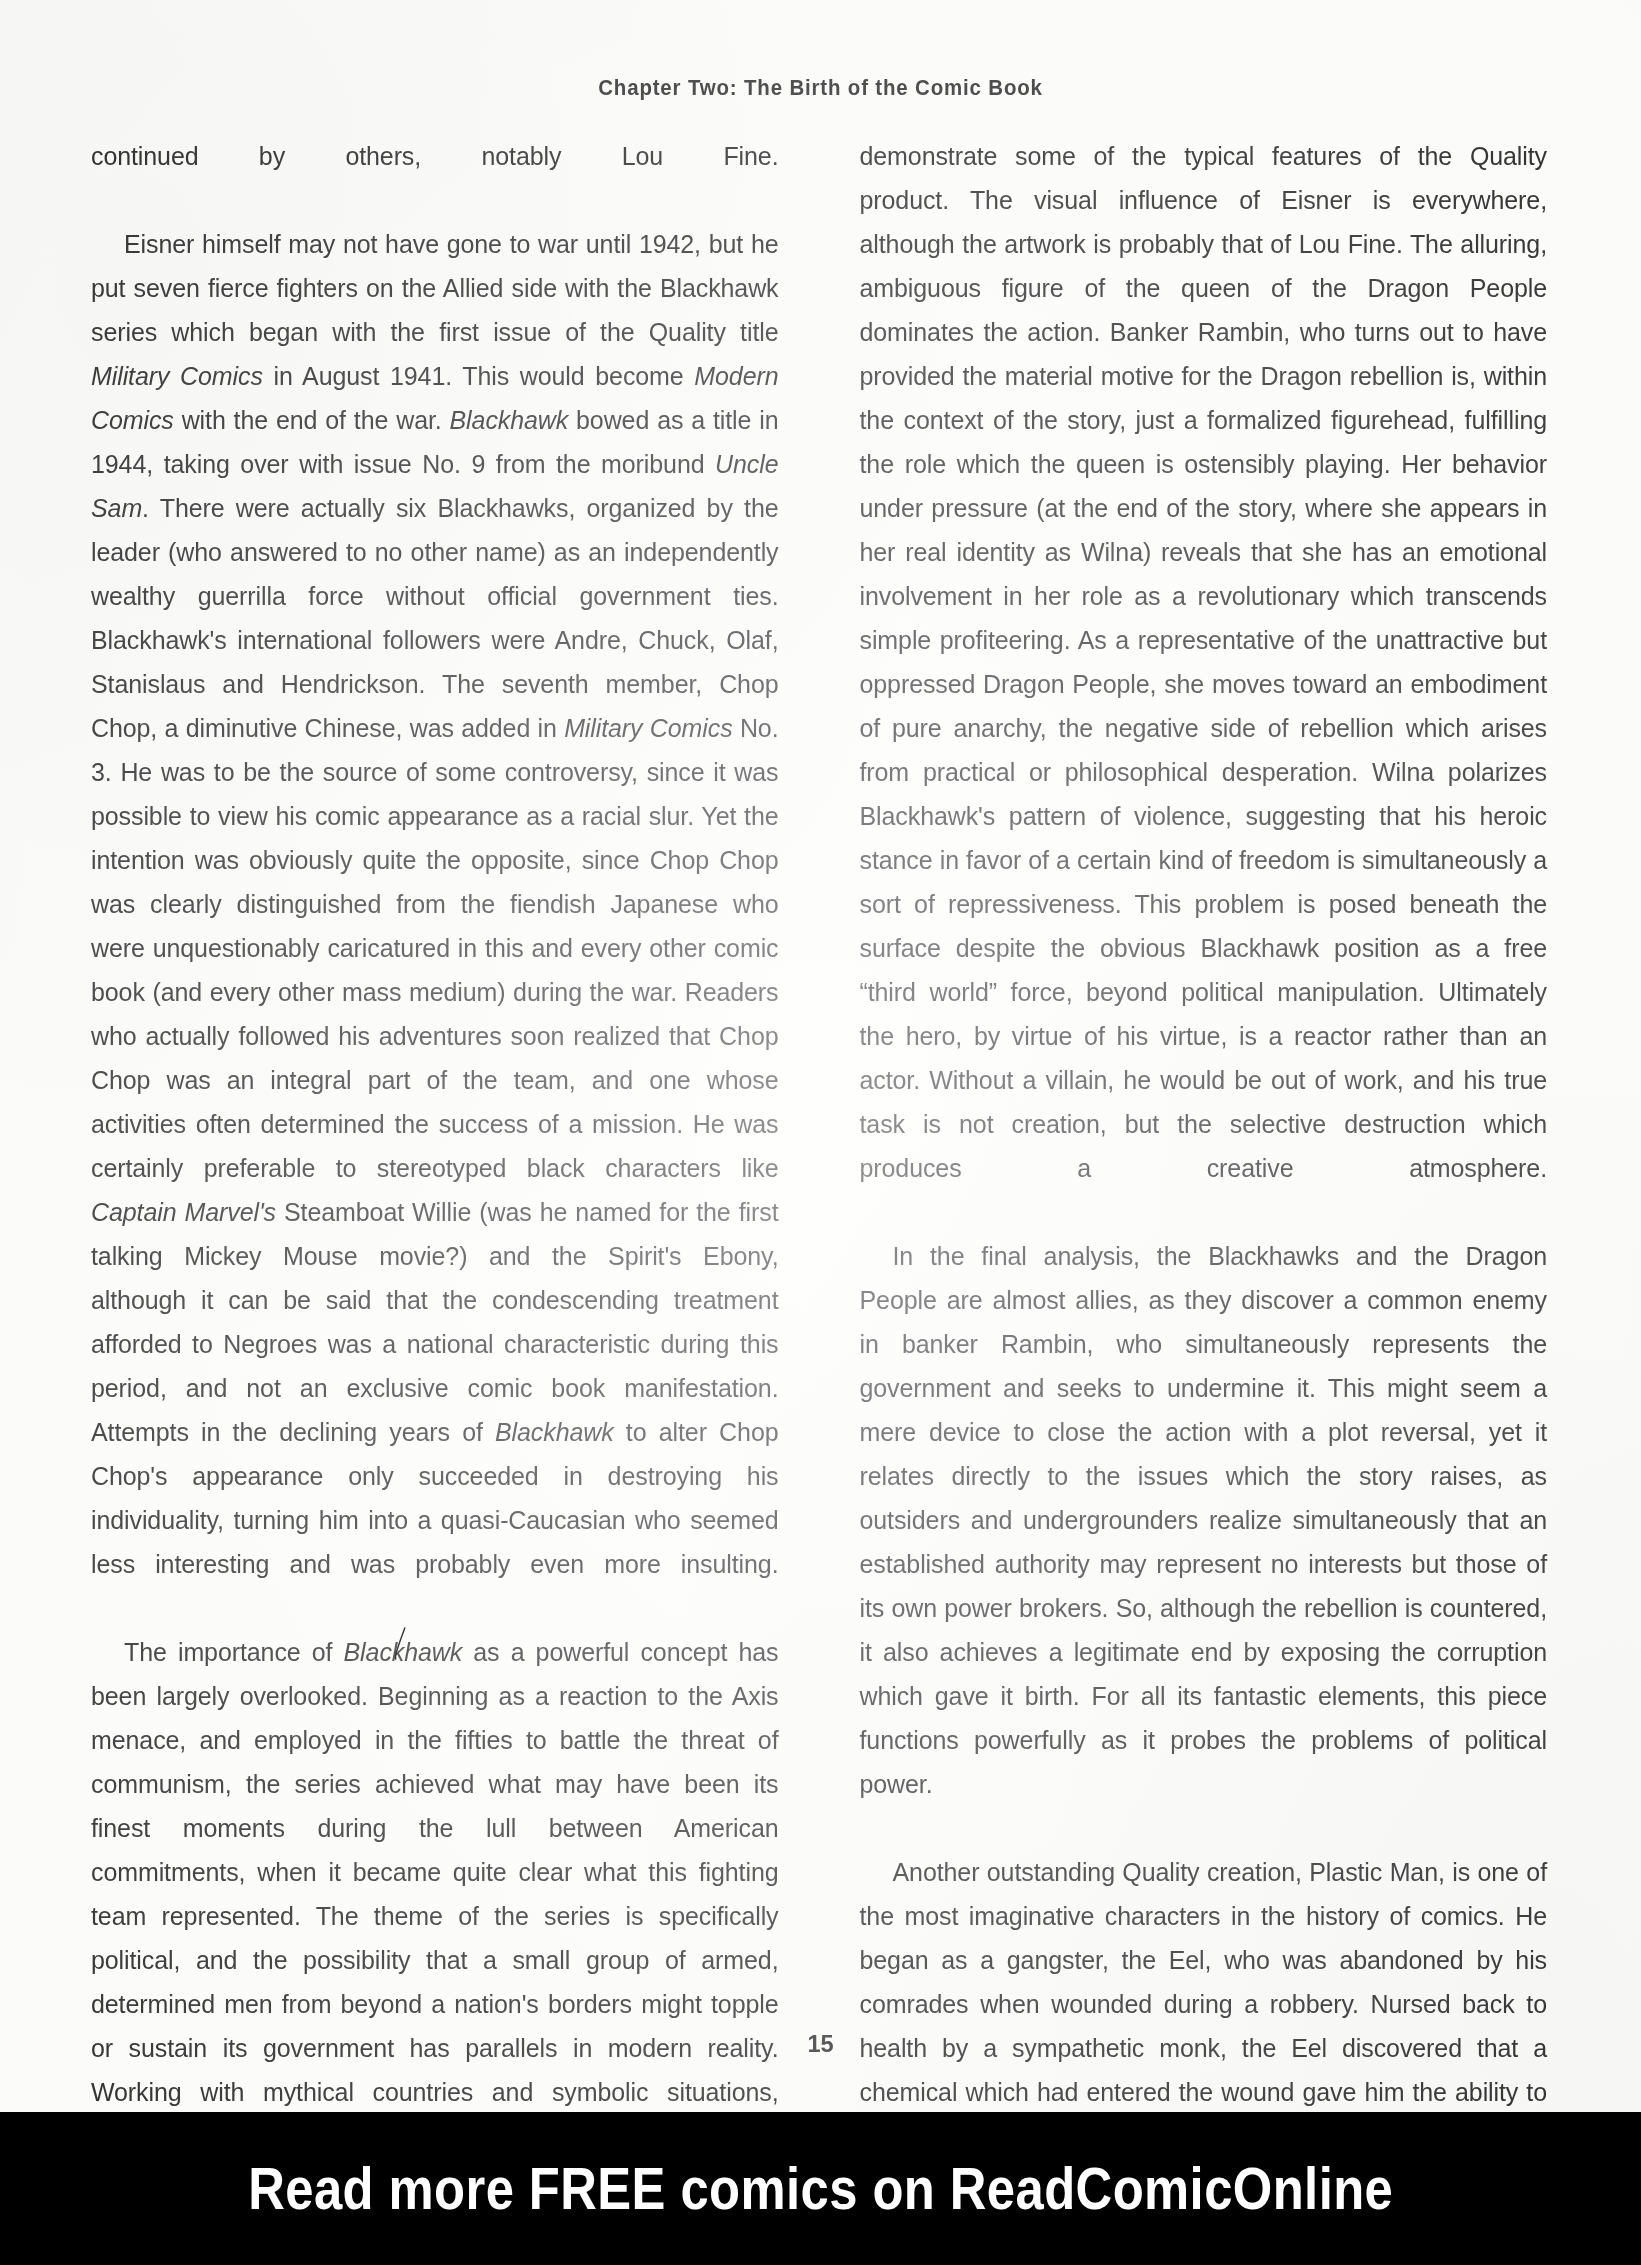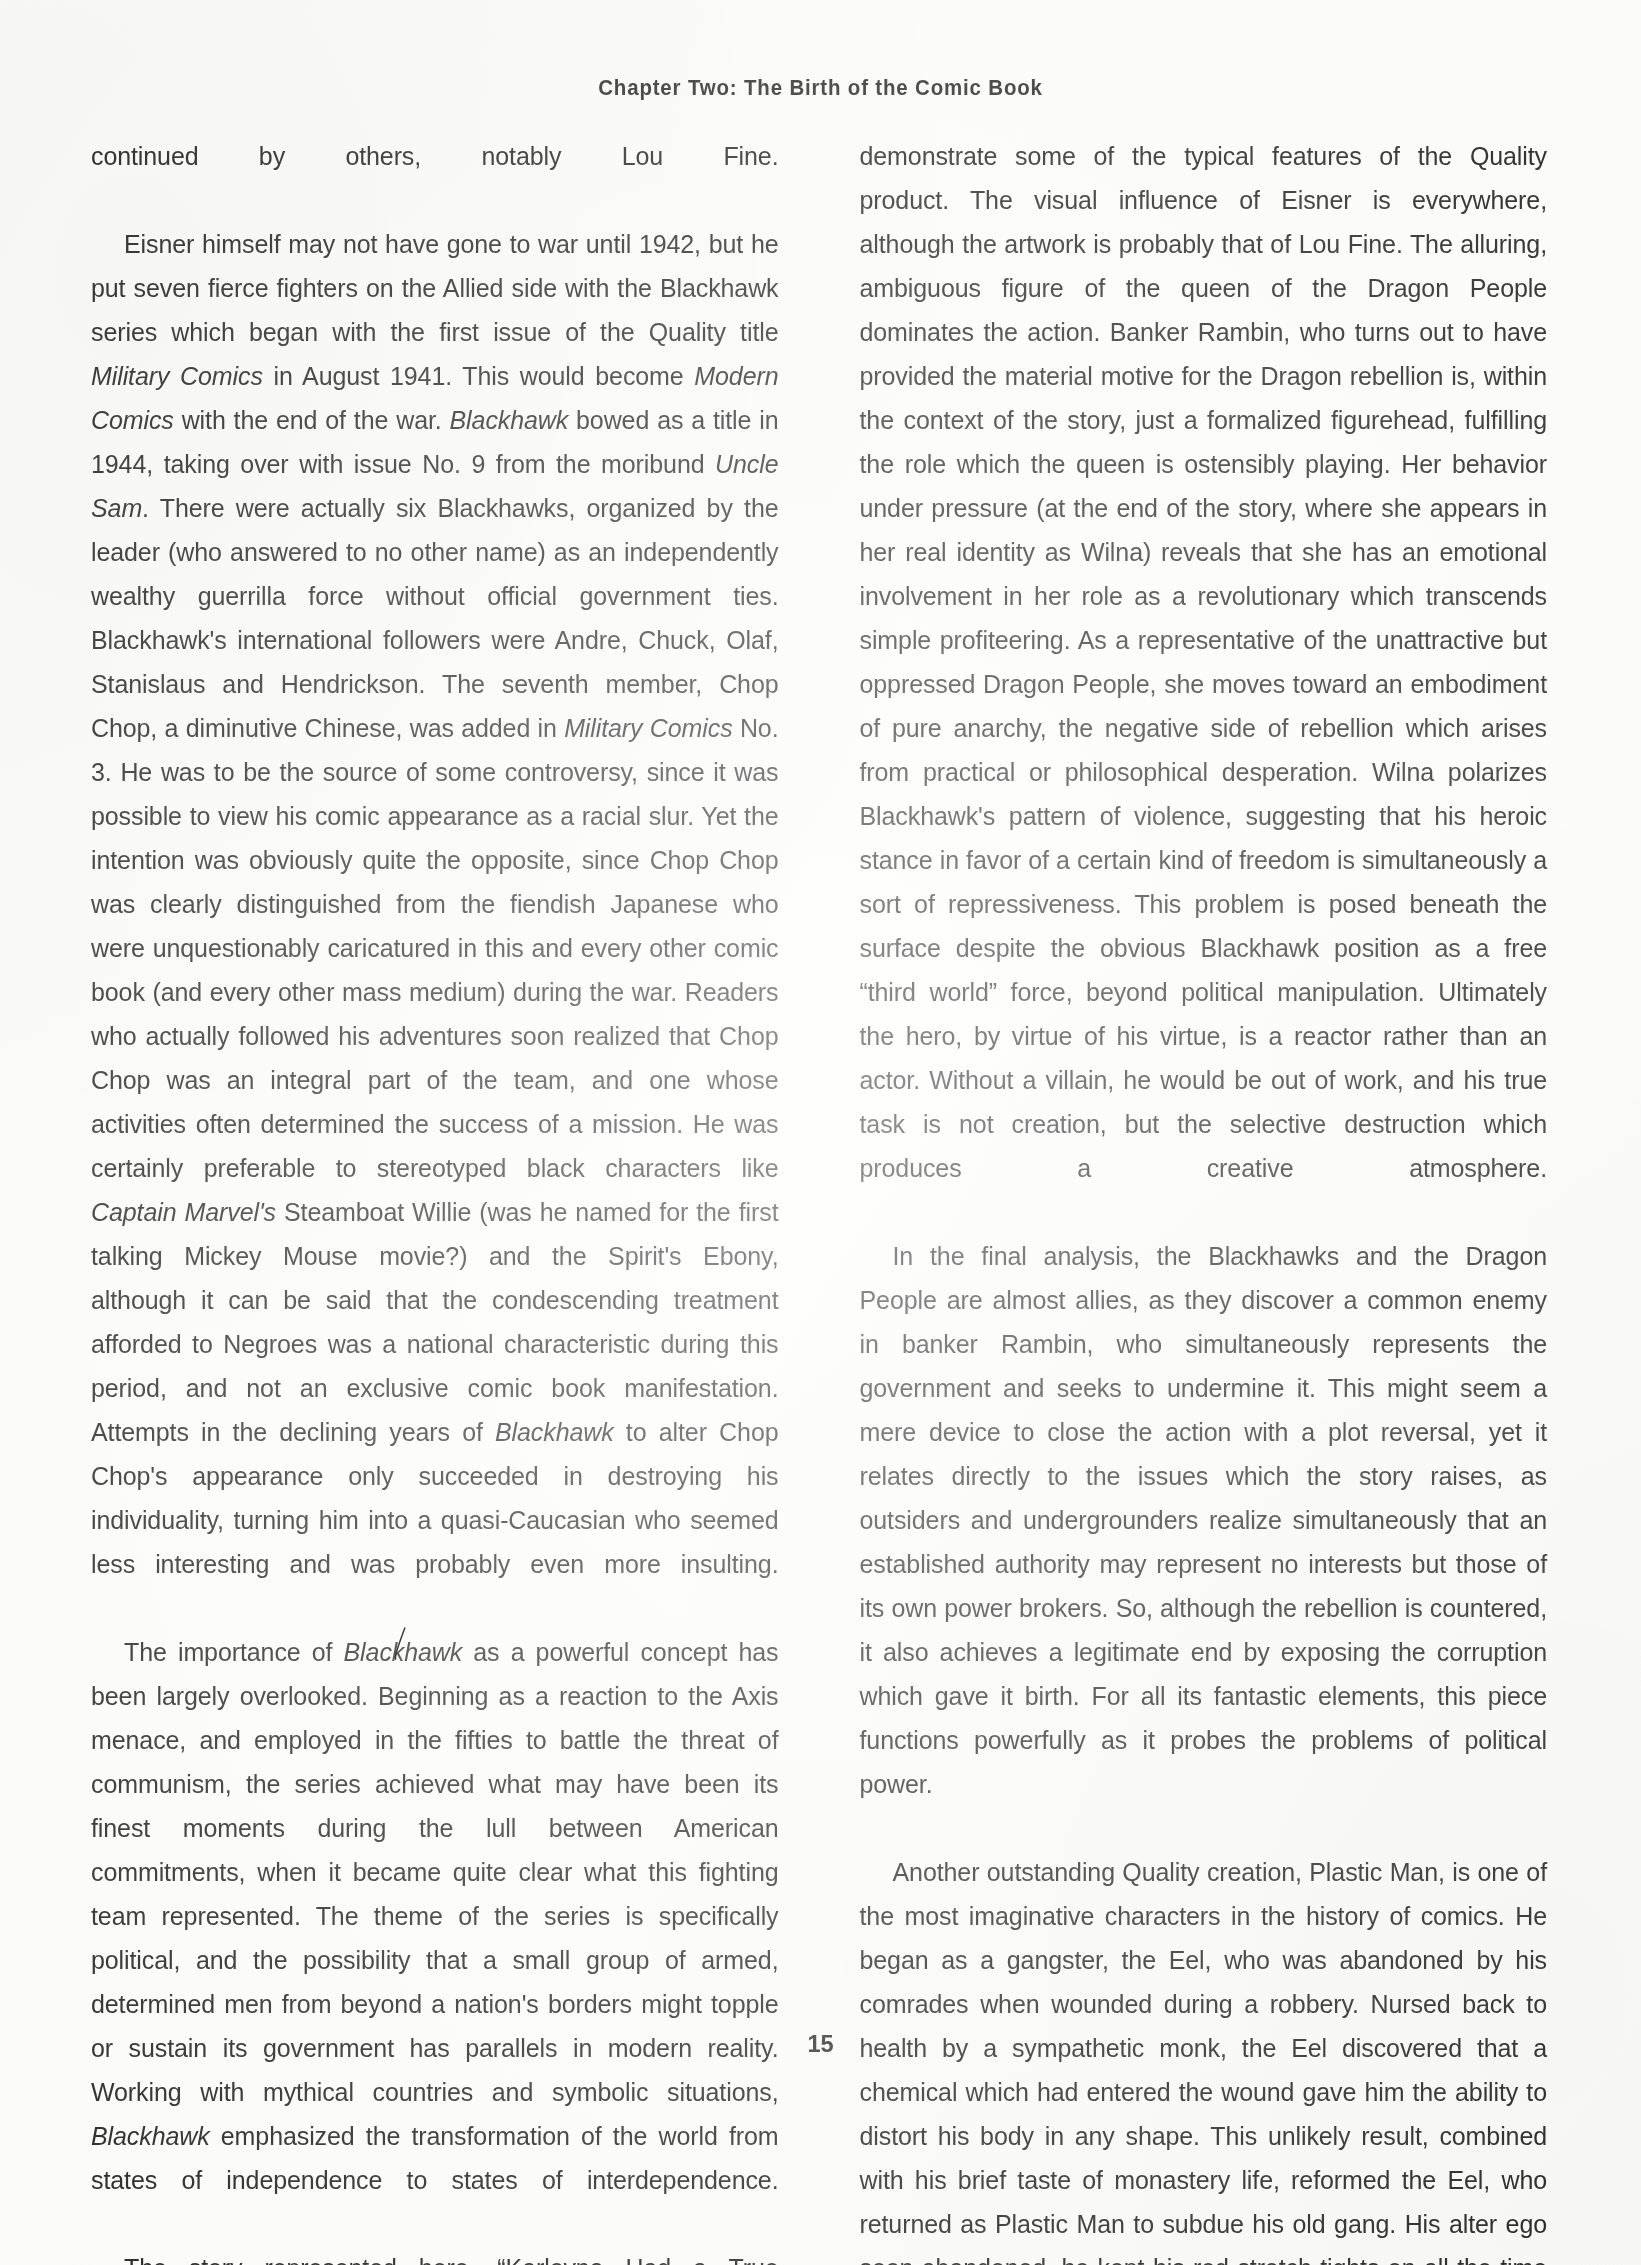--- a/index.html
+++ b/index.html
@@ -158,15 +158,18 @@
     </div>
 
   </div>
 
   <svg class="scribble" viewBox="0 0 16 34">
     <path d="M11 1 C8 9, 5 17, 2 27 C1.4 29.5, 1.2 31, 1.6 33" stroke="#3a3a3a" stroke-width="1.5" fill="none" stroke-linecap="round"></path>
   </svg>
 
   <div class="folio">15</div>
 
+  <div id="banner">
+    <span class="banner-text">Read more FREE comics on ReadComicOnline</span>
+  </div>
 
 </div>
 
 
 </body></html>

